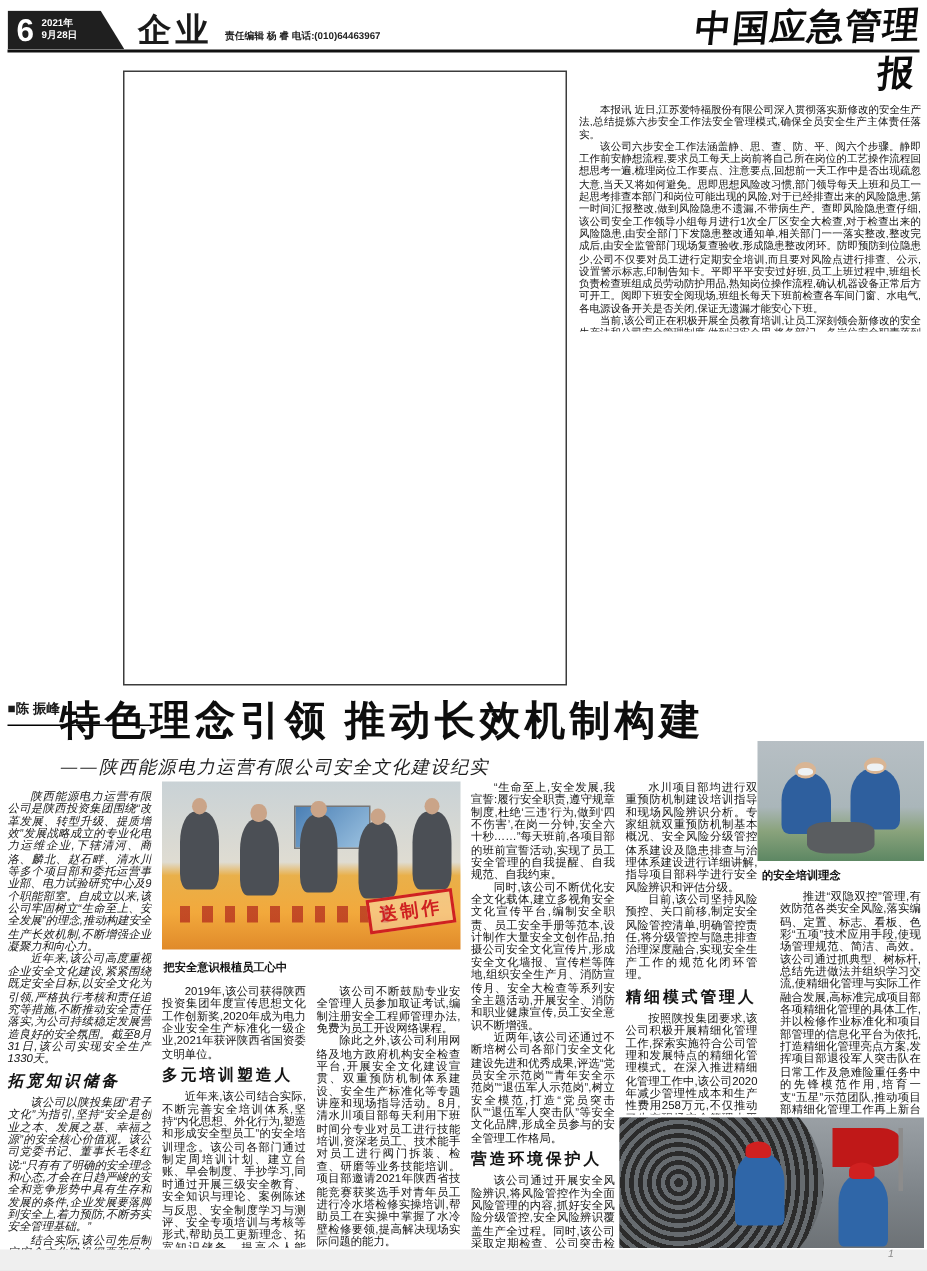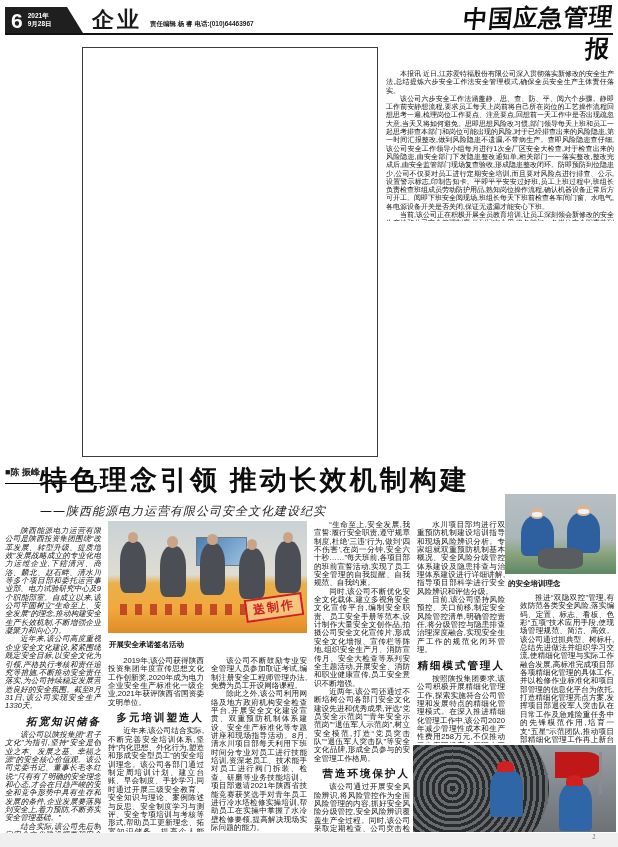--- a/index.html
+++ b/index.html
@@ -50,21 +50,21 @@
     margin-top:5px; font-size:12px; font-style:italic; letter-spacing:1px;
     font-family:"DejaVu Serif", serif; color:#1c1c1c;
   }
   
   .col{
     position:absolute; overflow:hidden; font-size:7.6px; line-height:8.35px;
     text-align:justify; color:#141414;
   }
   .col p{ text-indent:2em; }
   .col h3{
-    font-size:10.5px; font-weight:900; text-align:right; letter-spacing:2px;
+    font-size:10.5px; font-weight:900; text-align:left; letter-spacing:2px;
     margin:7px 0 5px; font-family:"Liberation Serif", serif; text-indent:0;
   }
   .c1{ left:5px;   top:527px; width:96px; height:311px;font-style:italic; }
   .c2{ left:108px; top:657px; width:96px; height:175px; }
   .c3{ left:211px; top:657px; width:96px; height:175px; }
   .c4{ left:314px; top:521px; width:96px; height:311px; }
   .c5{ left:417px; top:521px; width:88px; height:222px; }
   .c6{ left:520px; top:594px; width:94px; height:149px; }
   
   .photo{ position:absolute; overflow:hidden; }
@@ -136,21 +136,21 @@
   <div class="photo photo1">
     <div class="ph-screen"></div>
     <div class="ph-fig" style="left:6%"></div>
     <div class="ph-fig" style="left:26%; top:22%"></div>
     <div class="ph-fig" style="left:46%; top:20%"></div>
     <div class="ph-fig" style="left:66%; top:24%"></div>
     <div class="ph-fig" style="left:84%; top:18%"></div>
     <div class="ph-banner-text"></div>
     <div class="stamp">送制作</div>
   </div>
-  <div class="caption caption1">开展安全承诺签名活动</div>
+  <div class="caption caption1">把安全意识根植员工心中</div>
 
   <div class="photo photo2">
     <div class="ph-worker" style="left:14%; top:26%"></div>
     <div class="ph-worker" style="left:56%; top:22%"></div>
     <div class="ph-machine"></div>
   </div>
   <div class="caption caption2">的安全培训理念</div>
 
   <div class="photo photo3">
     <div class="ph-rotor"></div>

